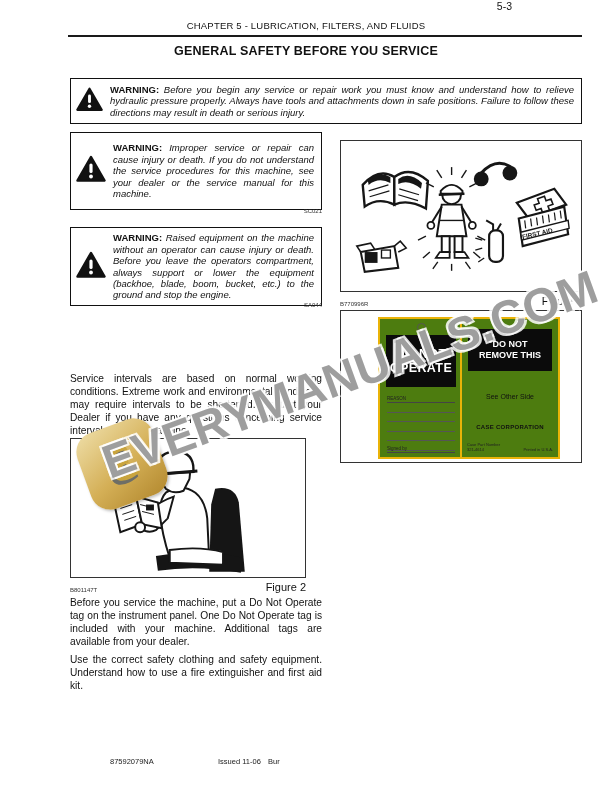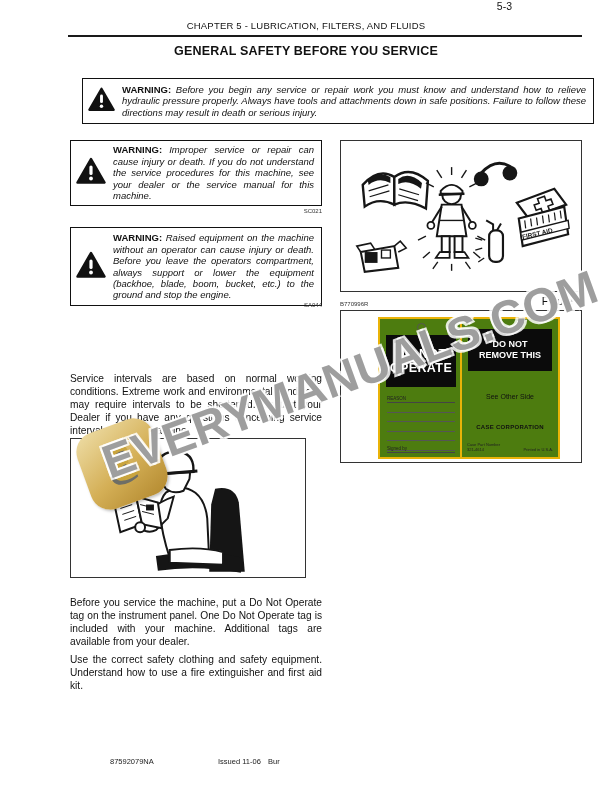--- a/index.html
+++ b/index.html
@@ -14,22 +14,22 @@
   .head-rule{position:absolute; top:35px; left:68px; width:514px; height:2.2px; background:#1a1a1a;}
   .page-title{position:absolute; top:44px; left:0; width:612px; text-align:center;
     font-size:12.5px; font-weight:bold; letter-spacing:.2px;}
 
   
   .warnbox{position:absolute; border:1.6px solid #111; background:#fff;
     display:flex; align-items:center; gap:7px; padding:4px 7px 4px 5px; box-sizing:border-box; overflow:hidden;}
   .warn-tri{flex:0 0 auto;}
   .warn-text{font-size:9.5px; line-height:11.4px; text-align:justify; font-style:italic;}
   .warn-text .wlabel{font-style:normal; font-weight:bold;}
-  .wb1{left:82px; top:78px; width:512px; height:46px;}
-  .wb2{left:70px; top:140px; width:252px; height:66px;}
+  .wb1{left:70px; top:78px; width:512px; height:46px;}
+  .wb2{left:70px; top:132px; width:252px; height:78px;}
   .wb3{left:70px; top:227px; width:252px; height:79px;justify-content:flex-end;}
 
   .photo-code{position:absolute; font-size:6px; color:#333; text-align:right;}
   .code-sc021{left:70px; top:207.5px; width:252px;}
   .code-sa044{left:70px; top:301.5px; width:252px;}
 
   .fig-label{position:absolute; font-size:8.5px; text-align:right; color:#111;}
   .fl1{left:54px; top:126px; width:512px;margin-top:27px;}
 
   
@@ -152,20 +152,24 @@
       <path d="M66 58 L88 64 L92 90 L72 86 Z" fill="#fff" stroke="#161616" stroke-width="2"></path>
       <line x1="50" y1="70" x2="62" y2="66" stroke="#161616" stroke-width="1"></line>
       <line x1="52" y1="76" x2="64" y2="72" stroke="#161616" stroke-width="1"></line>
       <line x1="54" y1="82" x2="66" y2="78" stroke="#161616" stroke-width="1"></line>
       <line x1="70" y1="66" x2="82" y2="69" stroke="#161616" stroke-width="1"></line>
       <line x1="72" y1="73" x2="84" y2="76" stroke="#161616" stroke-width="1"></line>
       <rect x="76" y="66" width="8" height="6" fill="#161616"></rect>
       <circle cx="70" cy="89" r="5" fill="#fff" stroke="#161616" stroke-width="2"></circle>
     </svg>
   </div>
+  <div class="figcap cap2">
+    <span class="pcode">B801147T</span>
+    <span class="flab">Figure 2</span>
+  </div>
 
   <div class="para p3">Before you service the machine, put a Do Not Operate tag on the instrument panel. One Do Not Operate tag is included with your machine. Additional tags are available from your dealer.</div>
   <div class="para p4">Use the correct safety clothing and safety equipment. Understand how to use a fire extinguisher and first aid kit.</div>
 
   <div class="figbox fig3box">
     <svg width="239" height="149" viewBox="0 0 242 150">
 
       <path d="M22 44 Q38 26 54 36 L54 64 Q38 56 24 66 Z" fill="#fff" stroke="#161616" stroke-width="2.4"></path>
       <path d="M54 36 Q70 24 88 40 L86 68 Q68 58 54 64 Z" fill="#fff" stroke="#161616" stroke-width="2.4"></path>
       <path d="M27 39 Q38 30 50 36 L50 42 Q38 36 28 44 Z" fill="#161616"></path>

